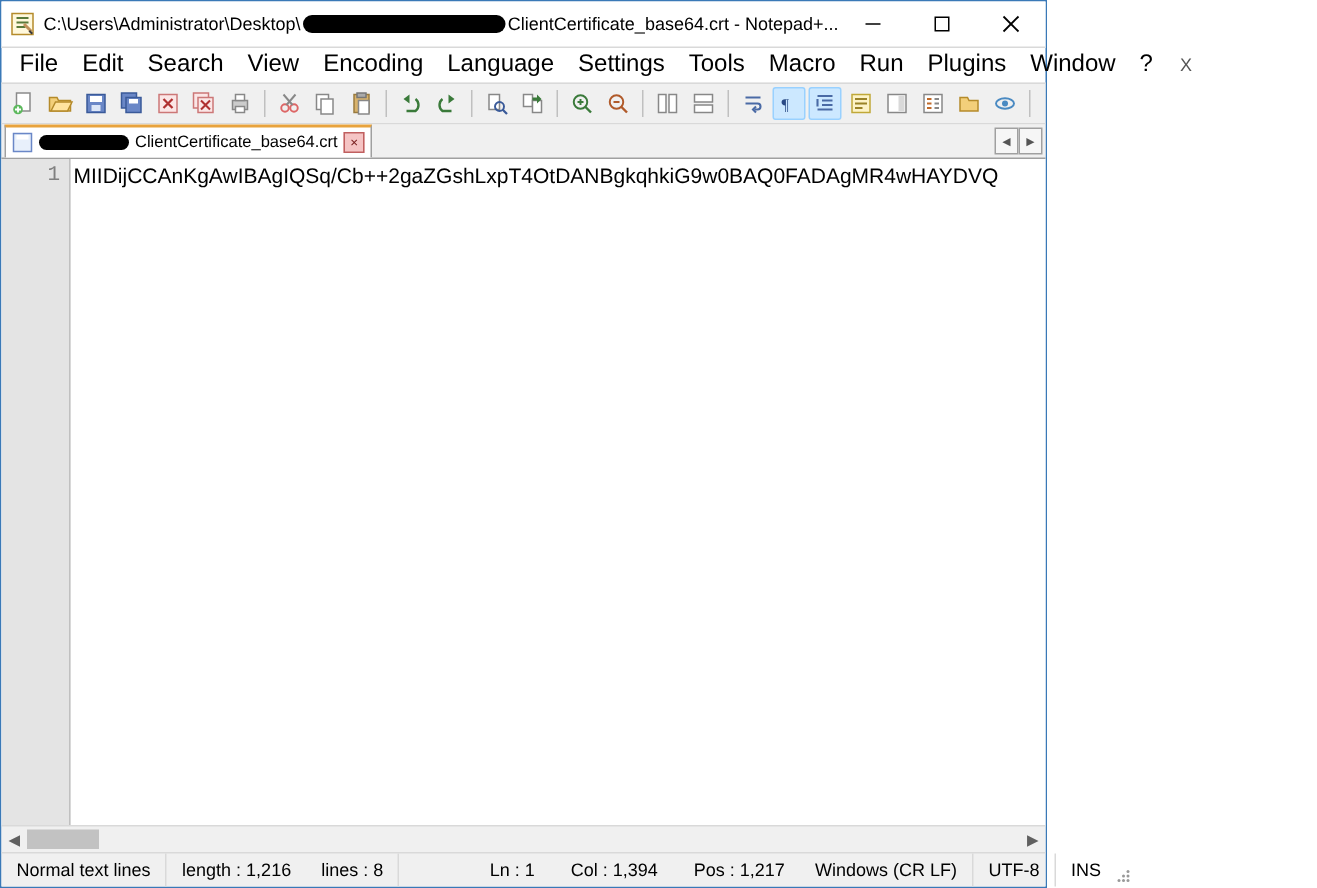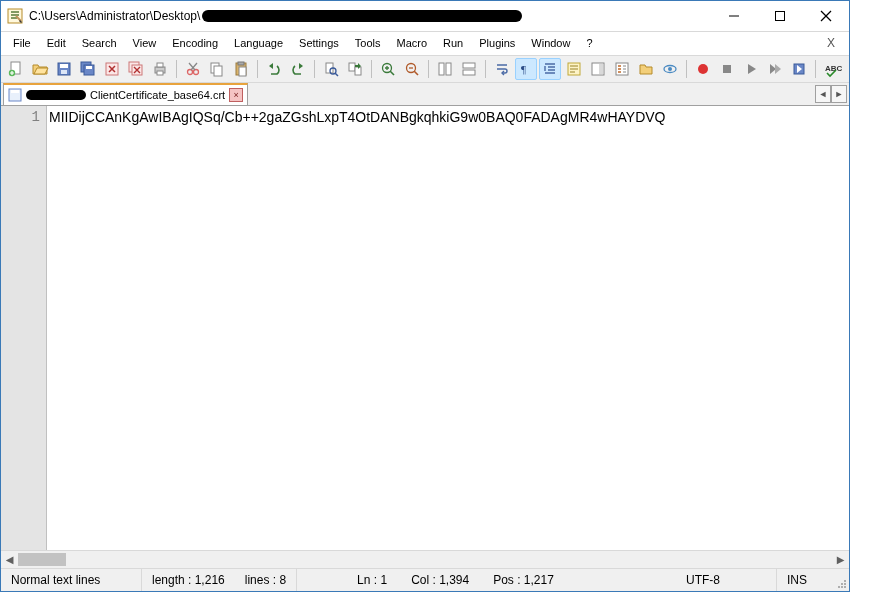--- a/index.html
+++ b/index.html
@@ -1,26 +1,26 @@
 <!DOCTYPE html>
 <html><head>
 <meta charset="utf-8">
 <style>
   html,body{margin:0;padding:0;font-family:"Segoe UI",Tahoma,sans-serif;font-size:12px;color:#000;background:#fff;overflow:hidden}
-  .window{width:850px;height:592px;border:1px solid #3a79b7;box-sizing:border-box;display:flex;flex-direction:column;background:#fff}
+  .window{width:698px;height:592px;border:1px solid #3a79b7;box-sizing:border-box;display:flex;flex-direction:column;background:#fff}
   
   .titlebar{height:30px;background:#fff;display:flex;align-items:center;padding:0 0 0 6px;border-bottom:1px solid #d9d9d9}
   .titlebar .appicon{width:16px;height:16px;margin-right:6px;flex:0 0 16px}
   .titlebar .title{flex:1;white-space:nowrap;overflow:hidden;font-size:12px;display:flex;align-items:center}
   .redacted-bar{display:inline-block;height:12px;background:#000;border-radius:6px;vertical-align:middle}
   .winbtns{display:flex;height:100%}
   .winbtn{width:46px;height:100%;display:flex;align-items:center;justify-content:center;font-family:Arial,sans-serif;font-size:12px}
   
   .menubar{height:22px;display:flex;align-items:stretch;padding:0 4px;border-bottom:1px solid transparent}
-  .menuitem{padding:0 8px;display:flex;align-items:center;font-size:11px}
+  .menuitem{padding:0 8px;display:flex;align-items:center;font-size:16px}
   .menubar .spacer{flex:1}
   .menubar .closex{padding:0 10px;display:flex;align-items:center;color:#555}
   
   .toolbar{height:26px;background:#f0f0f0;border-top:1px solid #d9d9d9;border-bottom:1px solid #d9d9d9;display:flex;align-items:center;padding:0 4px;gap:2px;overflow:hidden}
   .tbtn{width:20px;height:20px;display:flex;align-items:center;justify-content:center;border:1px solid transparent;border-radius:2px;flex:0 0 20px}
   .tbtn.active{background:#cce8ff;border-color:#99d1ff}
   .tsep{width:1px;height:18px;background:#c0c0c0;margin:0 3px;flex:0 0 1px}
   .tbtn svg{width:16px;height:16px;overflow:visible}
   
   .tabbar{height:22px;background:#f0f0f0;display:flex;align-items:center;padding:0 2px;border-bottom:1px solid #a0a0a0;position:relative}
@@ -58,20 +58,21 @@
       <svg viewBox="0 0 16 16">
           <rect x="1" y="1" width="14" height="14" fill="#fff8dc" stroke="#b58b2b"></rect>
           <path d="M4 4h8M4 7h8M4 10h6" stroke="#5a7a3a" stroke-width="1.4"></path>
           <path d="M9 8l5 5" stroke="#c1925b" stroke-width="2"></path>
           <path d="M13 12l2 2-1 1-2-2z" fill="#3a3a3a"></path>
         </svg>
     </span>
     <span class="title">
       <span>C:\Users\Administrator\Desktop\</span>
       <span class="redacted-bar" style="width:320px;margin:0 2px"></span>
+      <span>ClientCertificate_base64.crt - Notepad+...</span>
     </span>
     <div class="winbtns">
       <div class="winbtn">
           <svg width="12" height="12">
             <line x1="1" y1="6" x2="11" y2="6" stroke="#000" stroke-width="1"></line>
           </svg>
         </div>
       <div class="winbtn">
           <svg width="12" height="12">
             <rect x="1.5" y="1.5" width="9" height="9" fill="none" stroke="#000" stroke-width="1"></rect>
@@ -348,20 +349,21 @@
 
   <div class="statusbar">
     <div class="cell" style="width:120px">Normal text lines</div>
     <div class="cell noborder">length : 1,216</div>
     <div class="cell">lines : 8</div>
     <div class="cell noborder grow" style="justify-content:flex-start;padding-left:60px;gap:24px">
       <span>Ln : 1</span>
       <span>Col : 1,394</span>
       <span>Pos : 1,217</span>
     </div>
+    <div class="cell" style="width:110px">Windows (CR LF)</div>
     <div class="cell" style="width:80px">UTF-8</div>
     <div class="cell noborder" style="width:36px">INS</div>
     <div class="grip">
         <svg viewBox="0 0 10 10">
           <circle cx="8" cy="2" r="1" fill="#999"></circle>
           <circle cx="5" cy="5" r="1" fill="#999"></circle>
           <circle cx="8" cy="5" r="1" fill="#999"></circle>
           <circle cx="2" cy="8" r="1" fill="#999"></circle>
           <circle cx="5" cy="8" r="1" fill="#999"></circle>
           <circle cx="8" cy="8" r="1" fill="#999"></circle>

